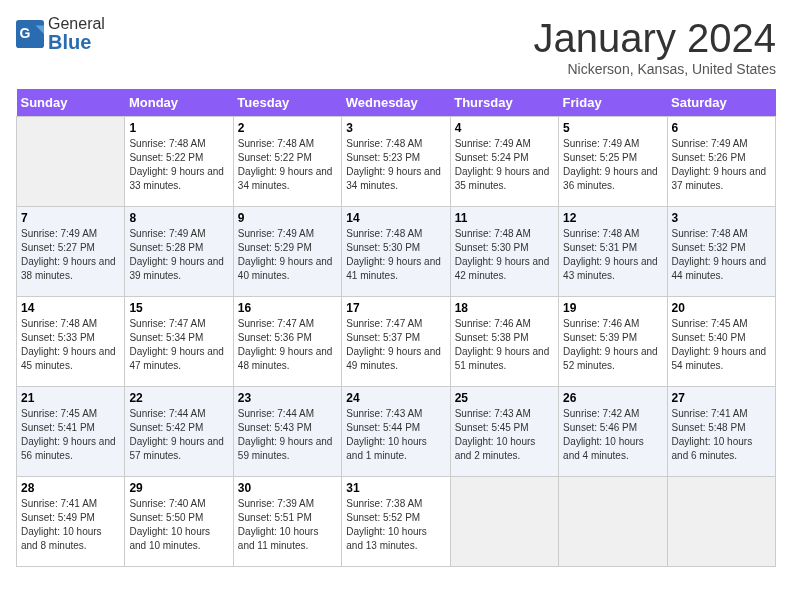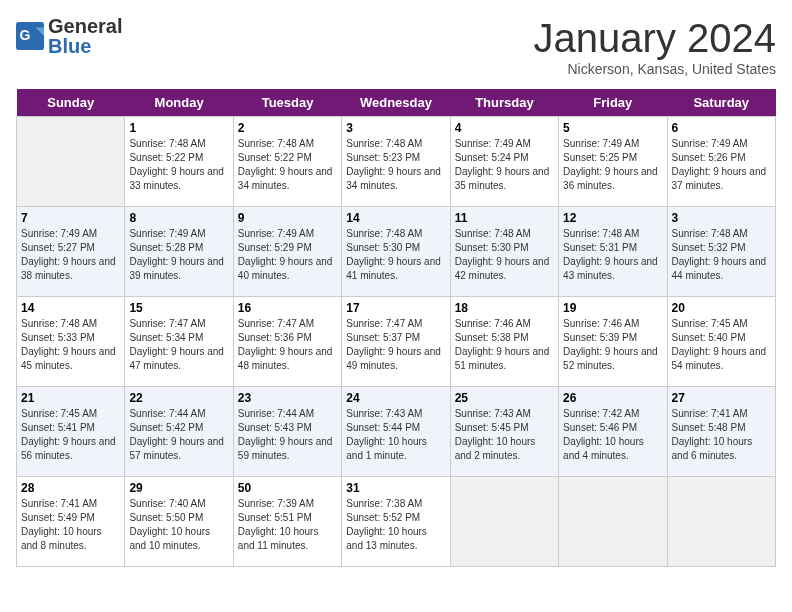--- a/index.html
+++ b/index.html
@@ -36,24 +36,24 @@
     .location {
       font-size: 14px;
       color: #555;
     }
     table {
       width: 100%;
       border-collapse: collapse;
       font-size: 10.5px;
     }
     thead tr th {
-      background: #701a75;
+      background: #8b5cf6;
       color: #fff;
       padding: 6px 4px;
-      text-align: center;
+      text-align: left;
       font-size: 13px;
       font-weight: bold;
     }
     tbody tr td {
       border: 1px solid #ccc;
       vertical-align: top;
       padding: 4px 4px;
       width: calc(100% / 7);
       height: 90px;
     }
@@ -86,21 +86,21 @@
 
 <div class="header">
   <div class="logo">
     <svg class="logo-icon" viewBox="0 0 40 40">
       <rect x="0" y="0" width="40" height="40" rx="4" fill="#2b6cb0"></rect>
       <text x="5" y="26" font-size="20" fill="white" font-weight="bold" font-family="Arial">G</text>
       <polygon points="28,8 40,8 40,20" fill="#5ba3d9"></polygon>
     </svg>
     <div>
       <div style="line-height:1">
-        <span style="font-size:20px;font-weight:bold;color:#333;">General</span>
+        <span style="font-size:16px;font-weight:normal;color:#333;">General</span>
       </div>
       <div style="line-height:1">
         <span style="font-size:20px;font-weight:bold;color:#2b6cb0;">Blue</span>
       </div>
     </div>
   </div>
   <div class="title-block">
     <div class="month-title">January 2024</div>
     <div class="location">Nickerson, Kansas, United States</div>
   </div>
@@ -239,21 +239,21 @@
       <tr>
         <td>
           <span class="day-num">28</span>
           <div class="day-info">Sunrise: 7:41 AM<br>Sunset: 5:49 PM<br>Daylight: 10 hours and 8 minutes.</div>
         </td>
         <td>
           <span class="day-num">29</span>
           <div class="day-info">Sunrise: 7:40 AM<br>Sunset: 5:50 PM<br>Daylight: 10 hours and 10 minutes.</div>
         </td>
         <td>
-          <span class="day-num">50</span>
+          <span class="day-num">30</span>
           <div class="day-info">Sunrise: 7:39 AM<br>Sunset: 5:51 PM<br>Daylight: 10 hours and 11 minutes.</div>
         </td>
         <td>
           <span class="day-num">31</span>
           <div class="day-info">Sunrise: 7:38 AM<br>Sunset: 5:52 PM<br>Daylight: 10 hours and 13 minutes.</div>
         </td>
         <td class="empty-cell"></td>
         <td class="empty-cell"></td>
         <td class="empty-cell"></td>
       </tr>

